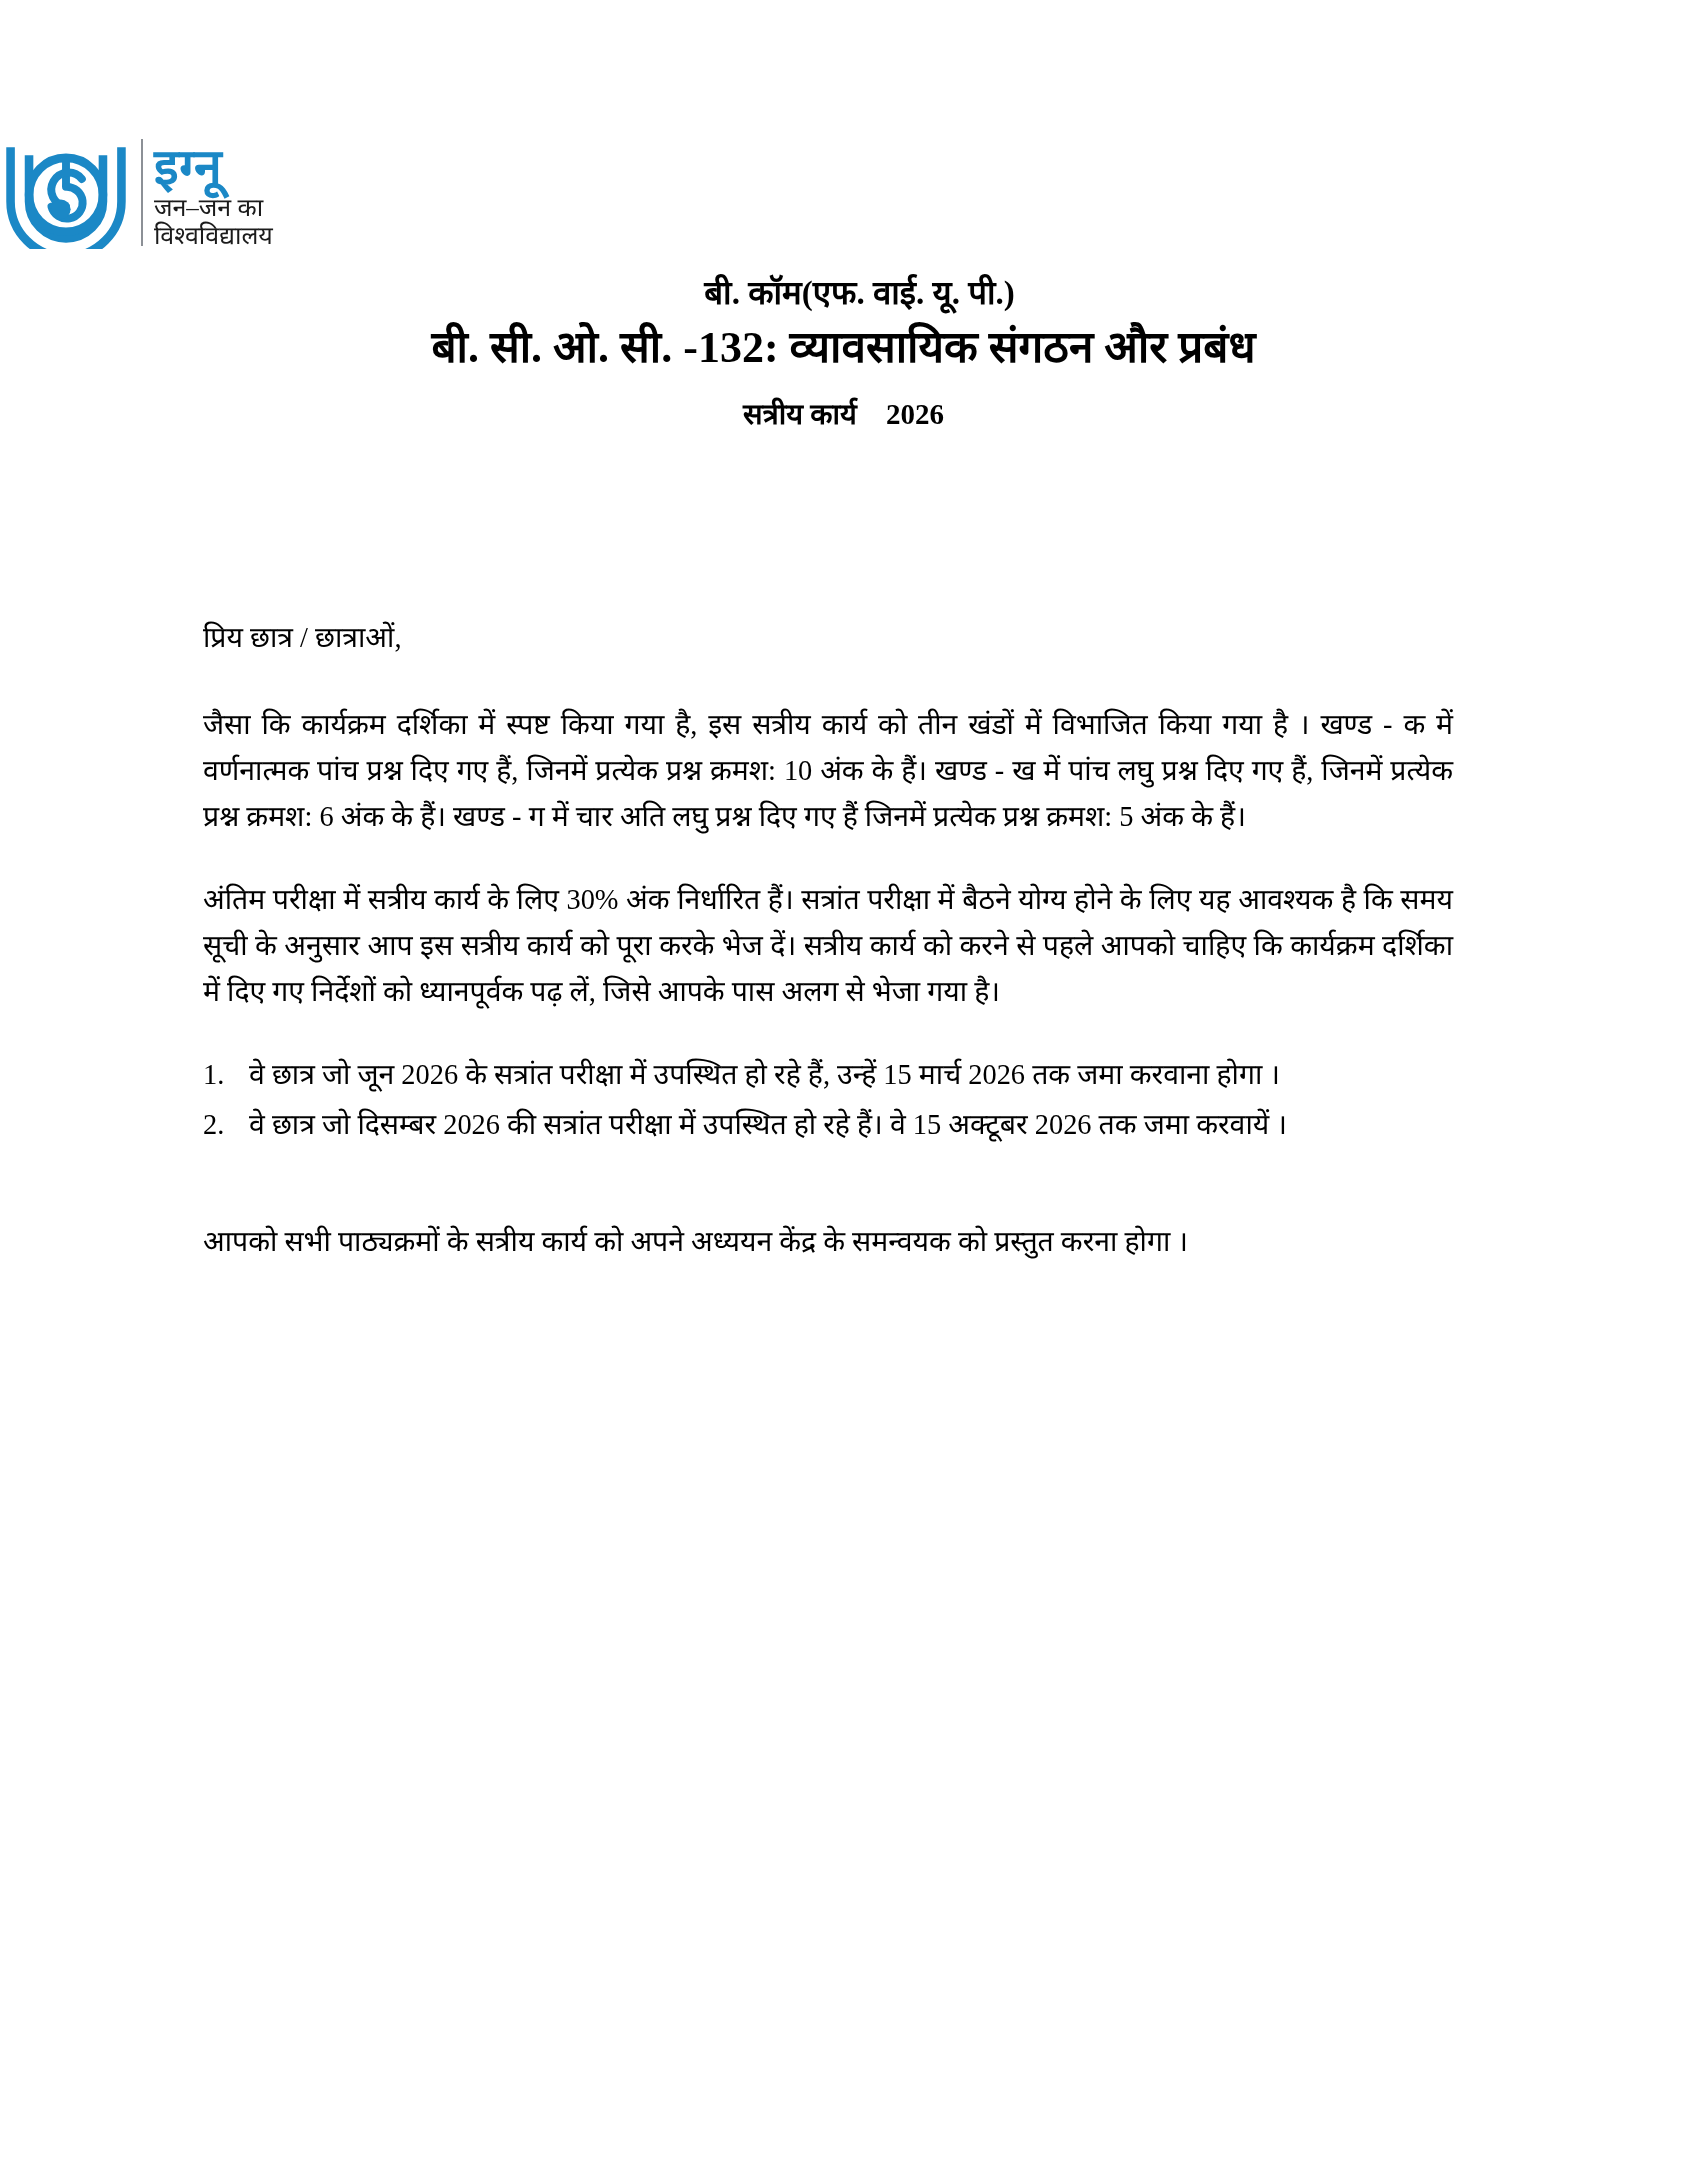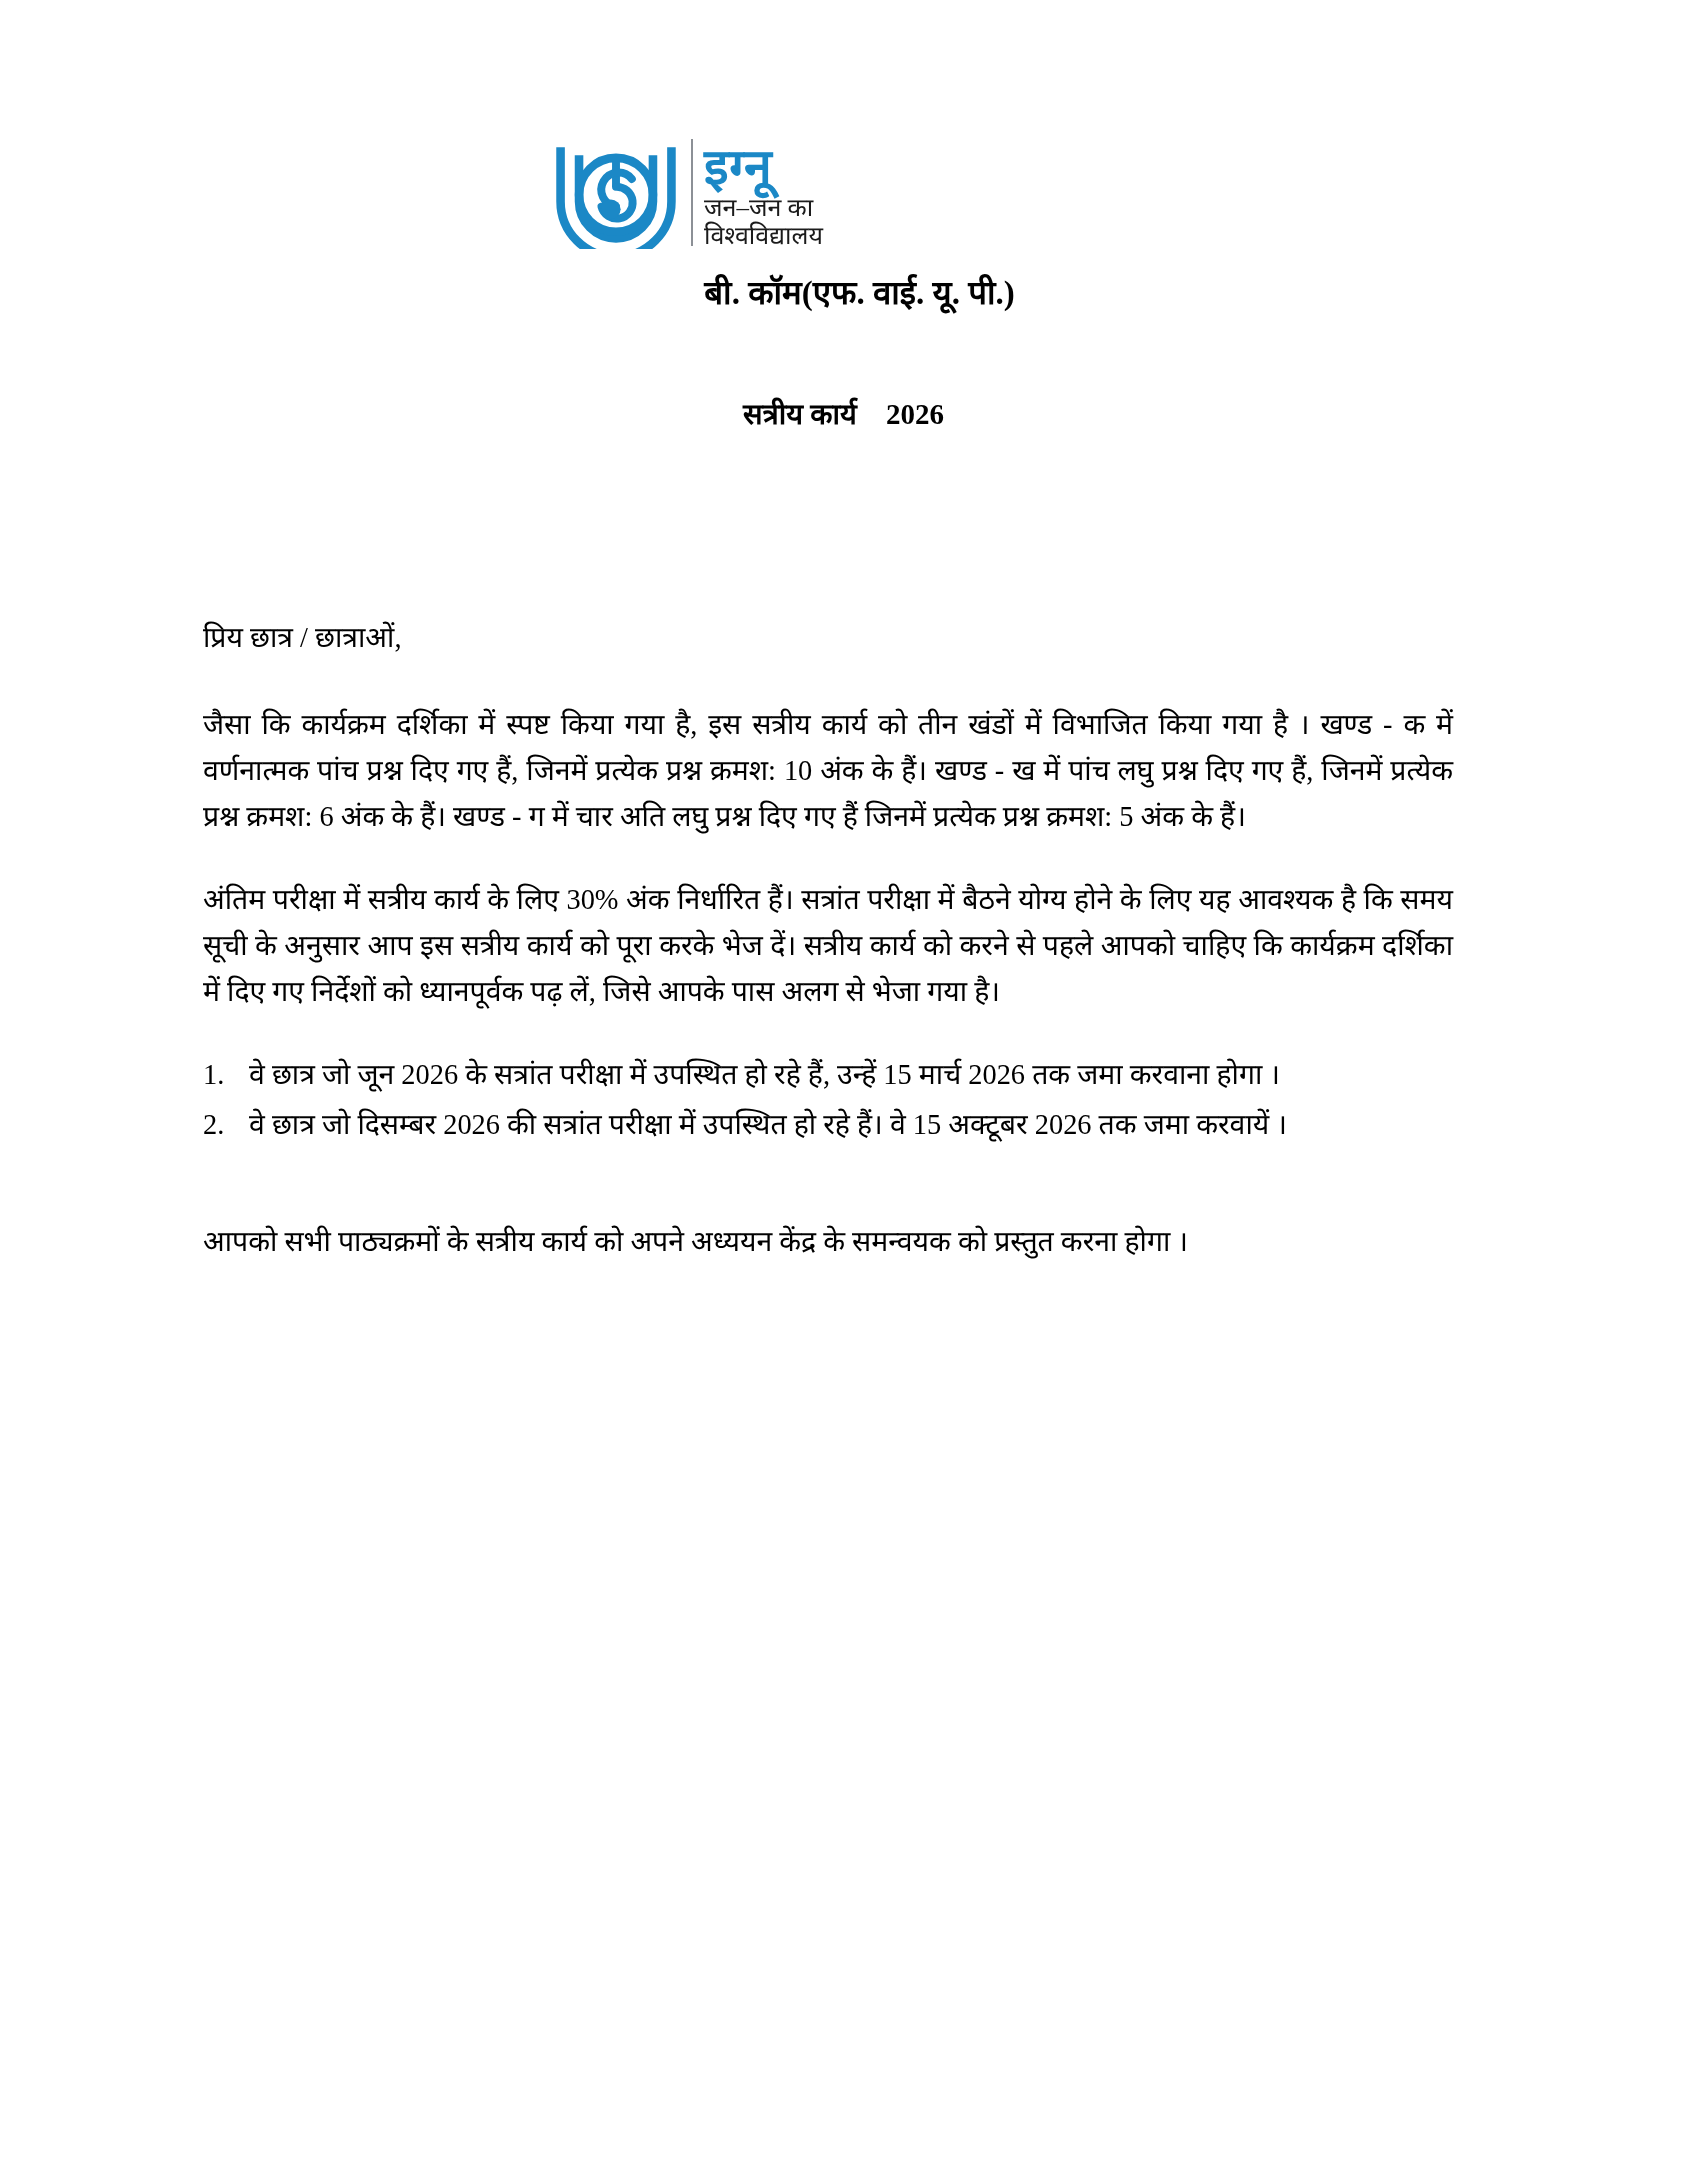--- a/index.html
+++ b/index.html
@@ -24,21 +24,21 @@
     background: #ffffff;
   }
 
   
   .logo-block {
     position: absolute;
     top: 138px;
     left: 0;
     width: 1373px;
     display: flex;
-    justify-content: center;
+    justify-content: flex-start;
     align-items: flex-start;
   }
   .logo-inner {
     display: flex;
     align-items: stretch;
     height: 112px;
   }
   .logo-mark {
     width: 132px;
     height: 111px;
@@ -186,20 +186,21 @@
       <div class="logo-words">
         <div class="logo-ignou">इग्नू</div>
         <div class="logo-tag1">जन–जन का</div>
         <div class="logo-tag2">विश्वविद्यालय</div>
       </div>
 
     </div>
   </div>
 
   <div class="title-1">बी. कॉम(एफ. वाई. यू. पी.)</div>
+  <div class="title-2">बी. सी. ओ. सी. -132: व्यावसायिक संगठन और प्रबंध</div>
   <div class="title-3">
     <span>सत्रीय कार्य</span><span class="gap"></span><span>2026</span>
   </div>
 
   <div class="body-col">
 
     <p class="salutation">प्रिय छात्र / छात्राओं,</p>
 
     <p class="para">जैसा कि कार्यक्रम दर्शिका में स्पष्ट किया गया है, इस सत्रीय कार्य  को तीन खंडों में विभाजित किया गया है । खण्ड - क में वर्णनात्मक पांच प्रश्न दिए गए हैं,  जिनमें प्रत्येक प्रश्न क्रमश: 10 अंक के हैं। खण्ड - ख में पांच लघु प्रश्न दिए गए हैं,  जिनमें प्रत्येक प्रश्न क्रमश: 6 अंक के हैं। खण्ड - ग में चार अति लघु प्रश्न दिए गए हैं  जिनमें प्रत्येक प्रश्न क्रमश: 5 अंक के हैं।</p>
 

